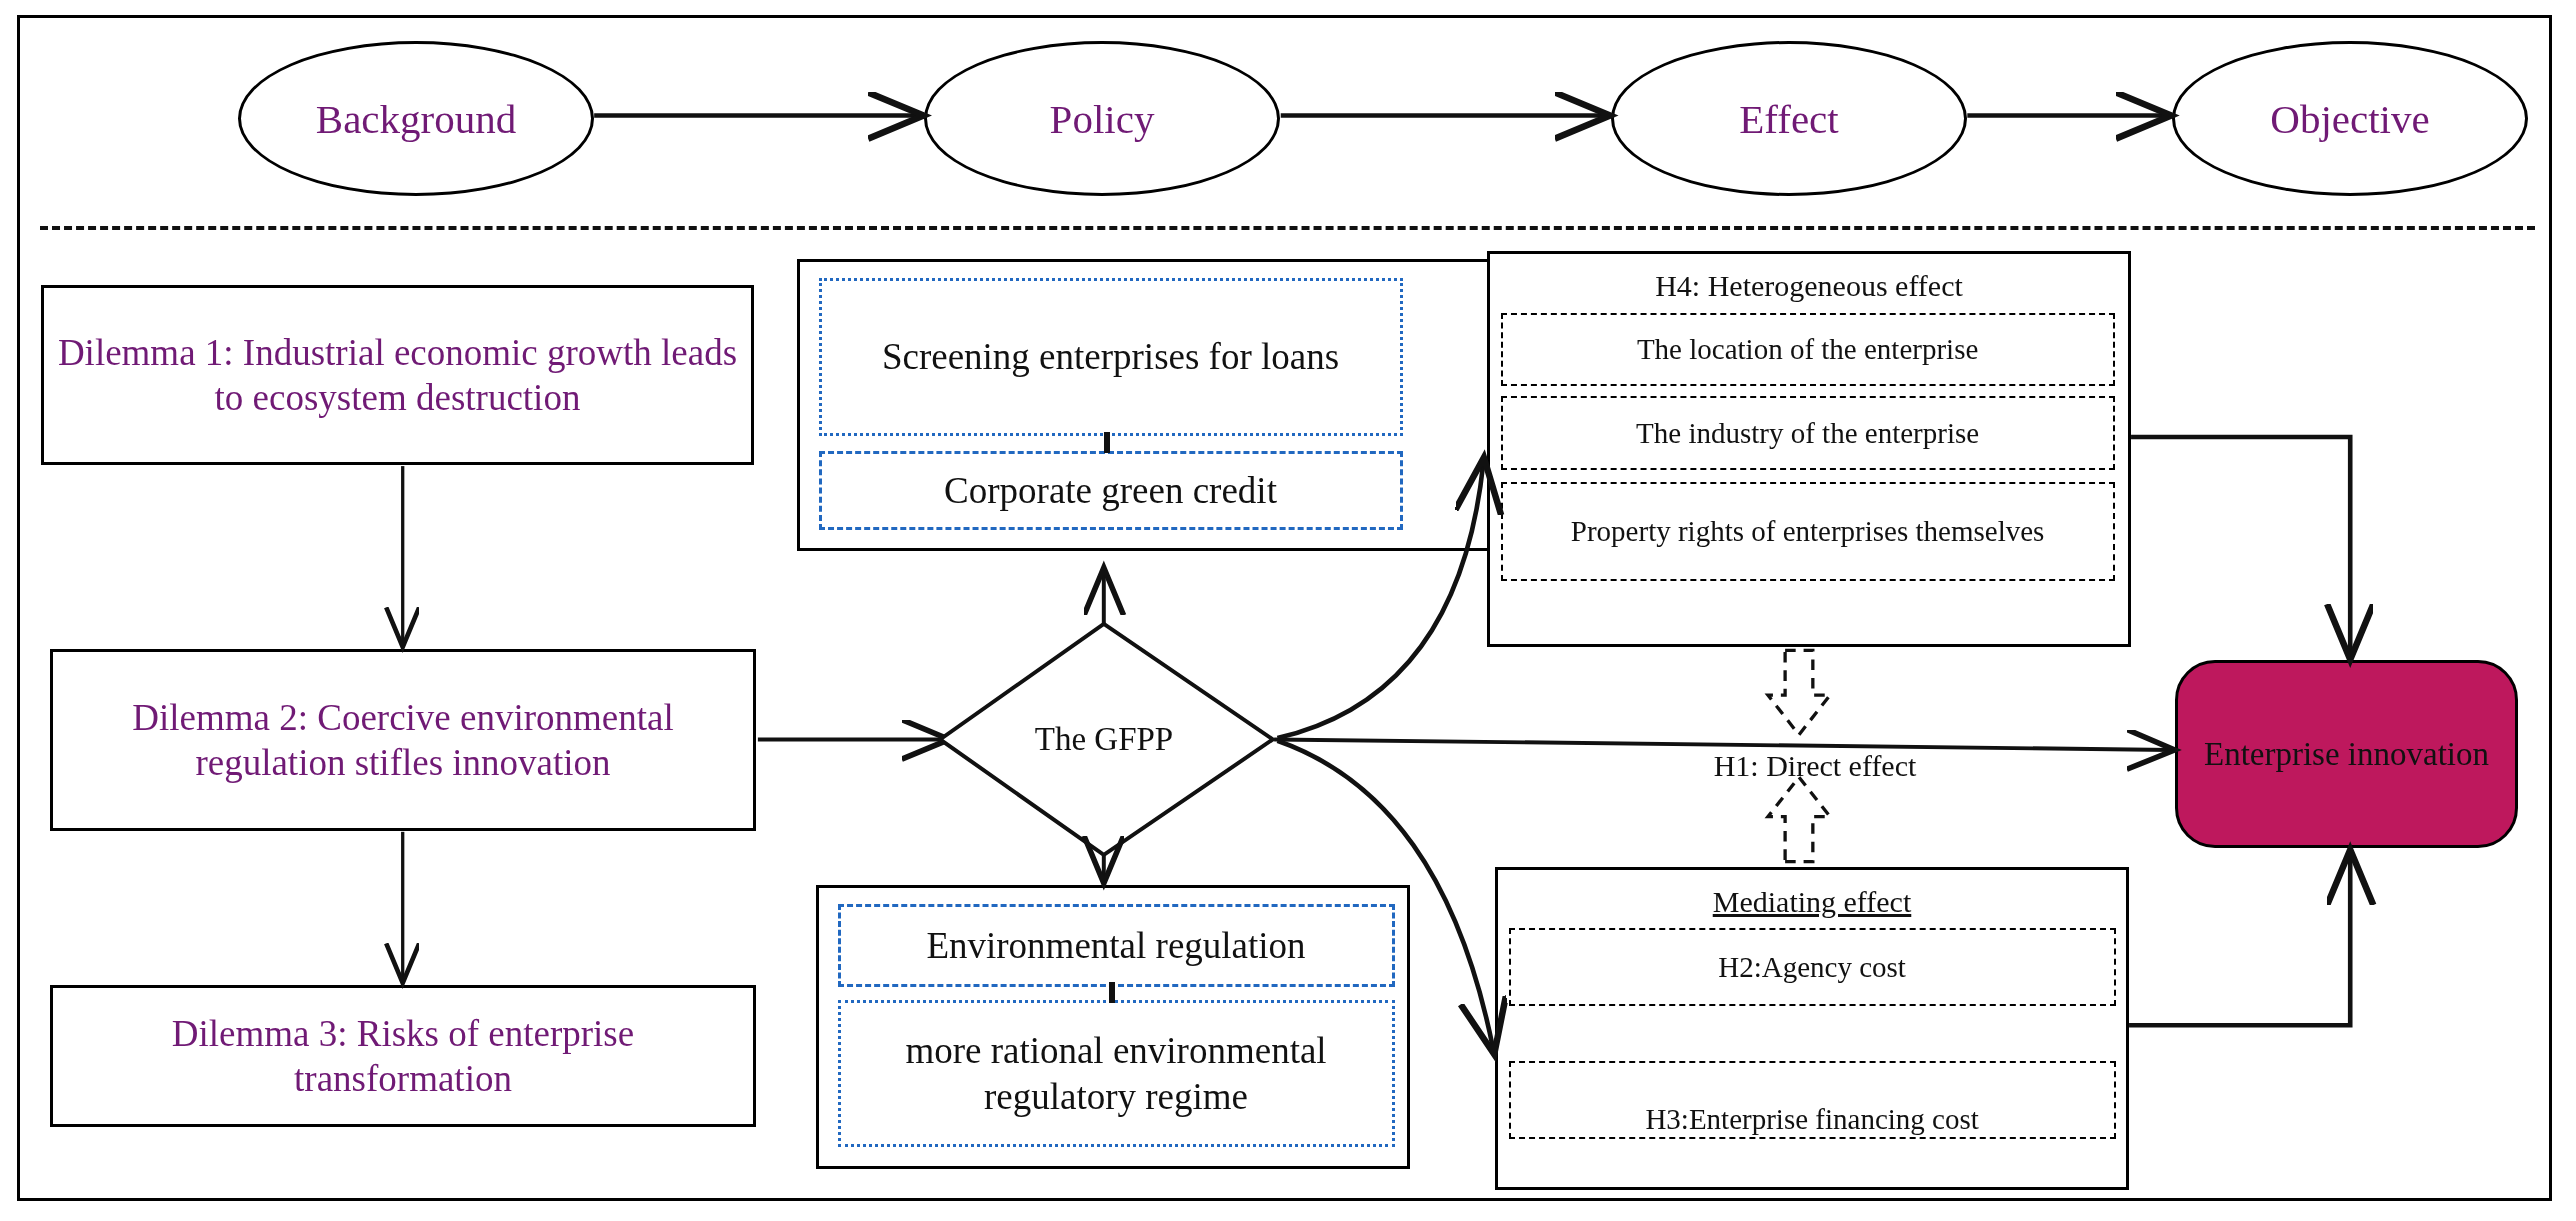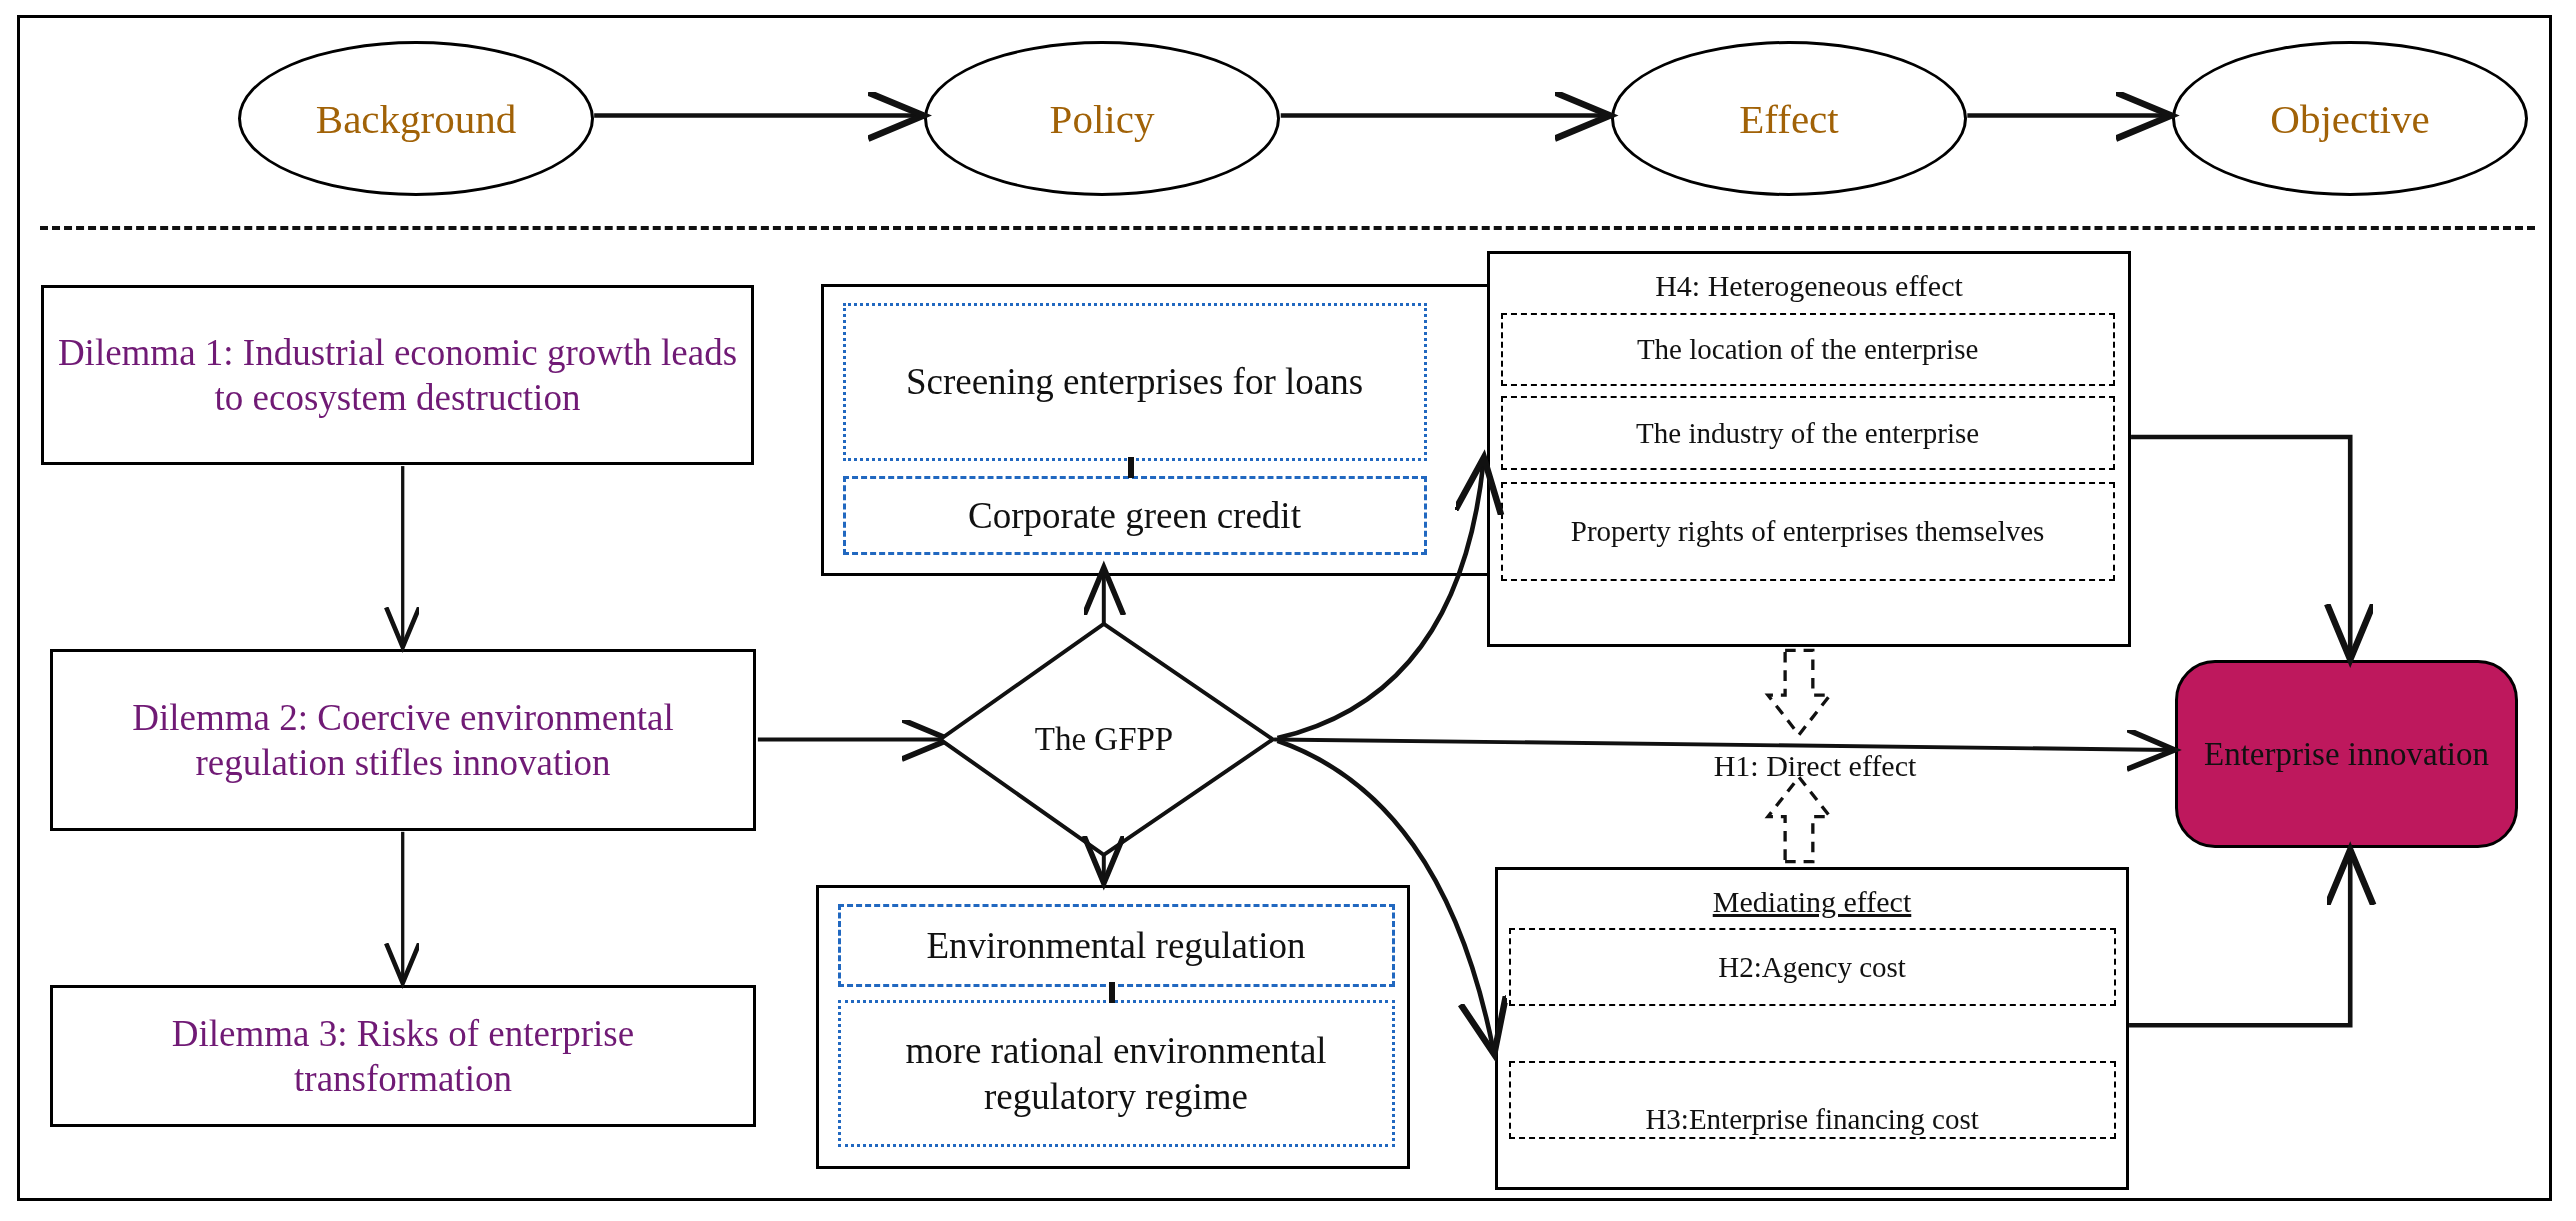--- a/index.html
+++ b/index.html
@@ -1,21 +1,21 @@
 <!DOCTYPE html>
 <html style="font-size:10.6px"><head>
 <meta charset="utf-8">
 <style>
   html,body{margin:0;padding:0;background:#fff;}
   body{font-family:"Liberation Serif","DejaVu Serif",serif;}
   #stage{position:relative;width:2576px;height:1222px;background:#ffffff;overflow:hidden;}
   #frame{position:absolute;left:16.5px;top:14.5px;width:2535px;height:1186px;border:3.3px solid #000;box-sizing:border-box;}
   #divider{position:absolute;left:40px;top:226px;width:2495px;height:0;border-top:4.6px dashed #111;}
 
-  .ellipse{position:absolute;border:3.3px solid #000;border-radius:50%;display:flex;align-items:center;justify-content:center;background:#fff;text-align:center;font-size:41px;color:#a16207;}
+  .ellipse{position:absolute;border:3.3px solid #000;border-radius:50%;display:flex;align-items:center;justify-content:center;background:#fff;text-align:center;font-size:41px;color:#701a75;}
 
   .boxS{position:absolute;border:3.3px solid #000;background:#fff;box-sizing:border-box;display:flex;align-items:center;justify-content:center;text-align:center;font-size:37px;line-height:1.22;color:#701a75;padding:4px 9.2px;}
 
   .panel{position:absolute;border:3.3px solid #000;background:#fff;box-sizing:border-box;}
   .inner-dot-blue{position:absolute;border:3.3px dotted #2168c0;box-sizing:border-box;display:flex;align-items:center;justify-content:center;text-align:center;font-size:37px;line-height:1.22;color:#111;}
   .inner-dash-blue{position:absolute;border:3.3px dashed #2168c0;box-sizing:border-box;display:flex;align-items:center;justify-content:center;text-align:center;font-size:37px;line-height:1.22;color:#111;}
   .inner-dash-black{position:absolute;border:2.6px dashed #000;box-sizing:border-box;display:flex;align-items:center;justify-content:center;text-align:center;font-size:29px;line-height:1.2;color:#111;}
   .hdr{position:absolute;width:100%;text-align:center;font-size:30px;color:#111;}
 
   .rounded{position:absolute;border:3.3px solid #000;border-radius:40px;background:#be185d;box-sizing:border-box;display:flex;align-items:center;justify-content:center;text-align:center;font-size:33px;line-height:1.28;color:#111;}
@@ -51,21 +51,21 @@
   </div>
 
   <div class="boxS" style="left:50px;top:649px;width:706px;height:182px;">
     <span>Dilemma 2: Coercive environmental regulation stifles innovation</span>
   </div>
 
   <div class="boxS" style="left:50px;top:985px;width:706px;height:142px;">
     <span>Dilemma 3: Risks of enterprise transformation</span>
   </div>
 
-  <div class="panel" style="left:797px;top:284px;width:733px;height:292px;margin-left:24px;">
+  <div class="panel" style="left:797px;top:259px;width:733px;height:292px;">
     <div class="inner-dot-blue" style="left:18.5px;top:16px;width:584px;height:158px;">
       <span>Screening enterprises for loans</span>
     </div>
     <div class="inner-dash-blue" style="left:18.5px;top:189px;width:584px;height:79px;">
       <span>Corporate green credit</span>
     </div>
     <div class="tick" style="left:304px;top:170px;width:6px;height:21px;"></div>
   </div>
 
   <div class="panel" style="left:816px;top:885px;width:594px;height:284px;">

